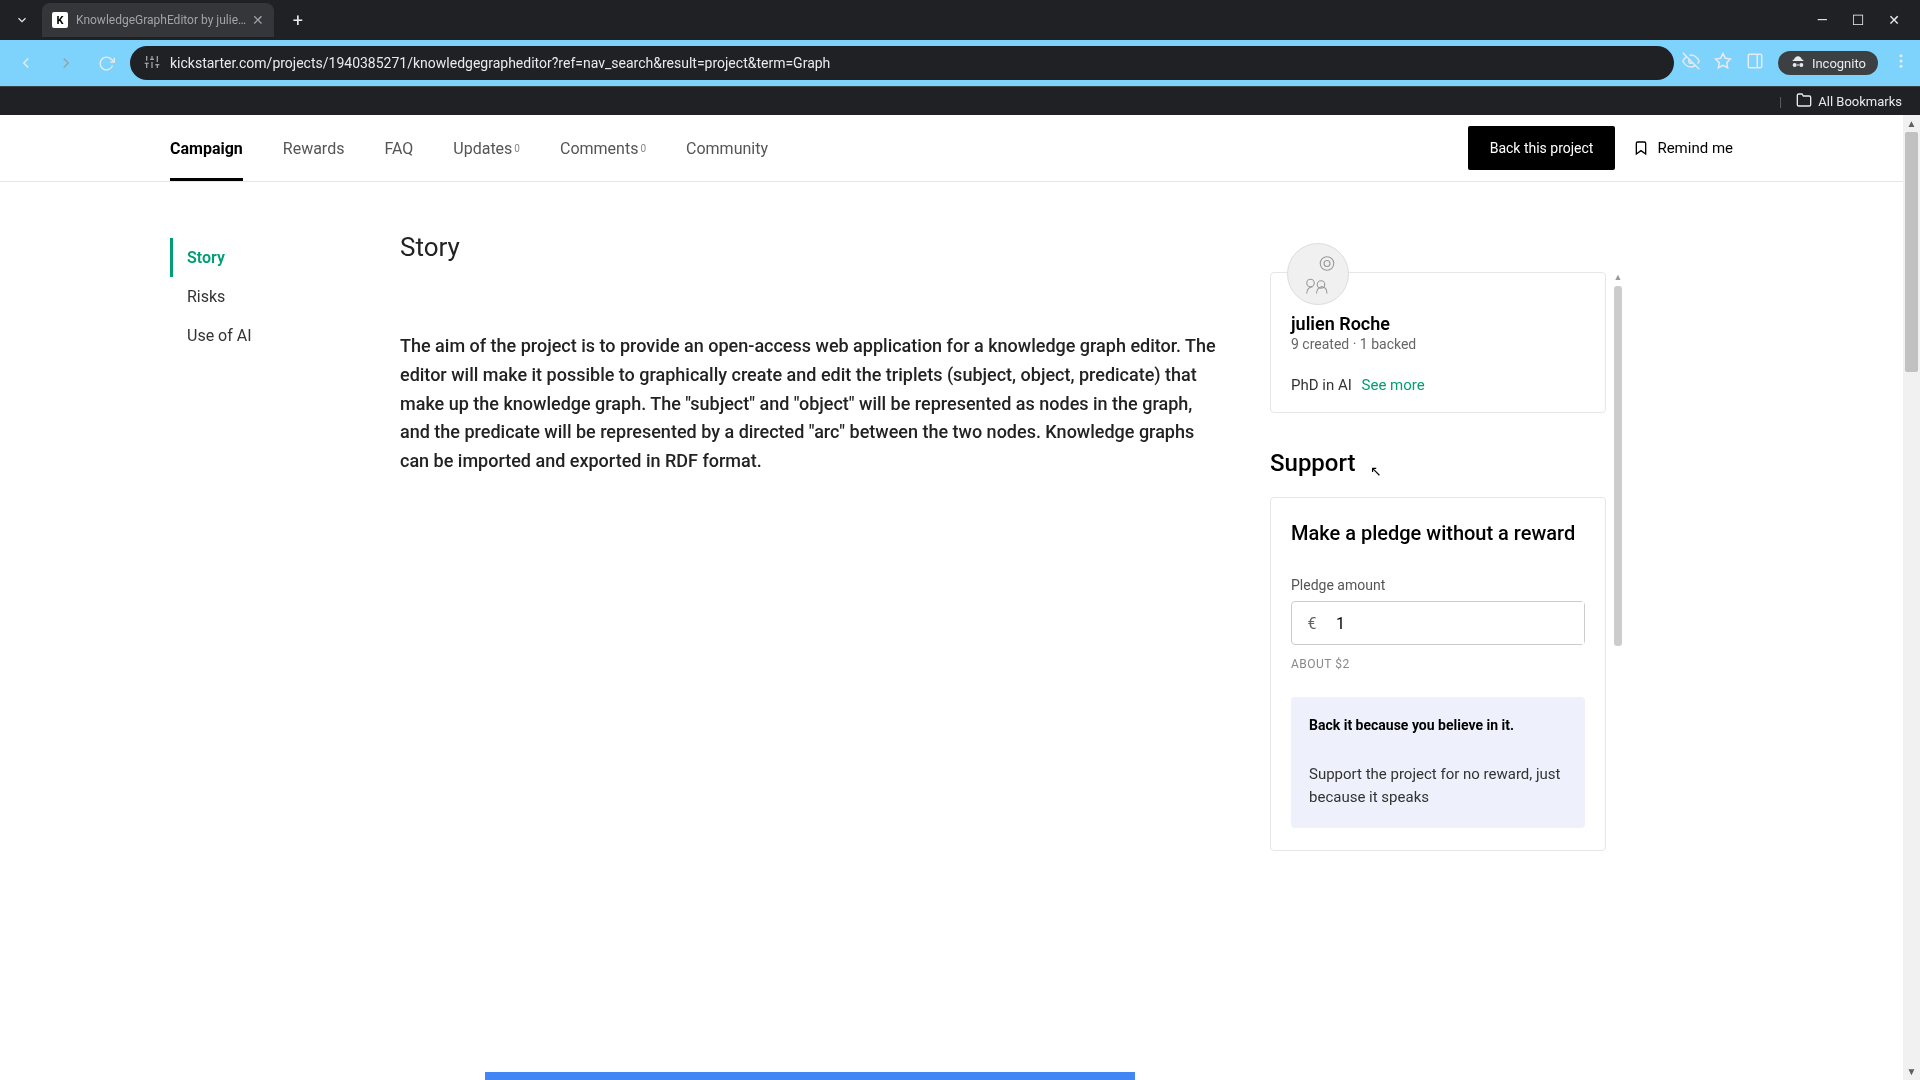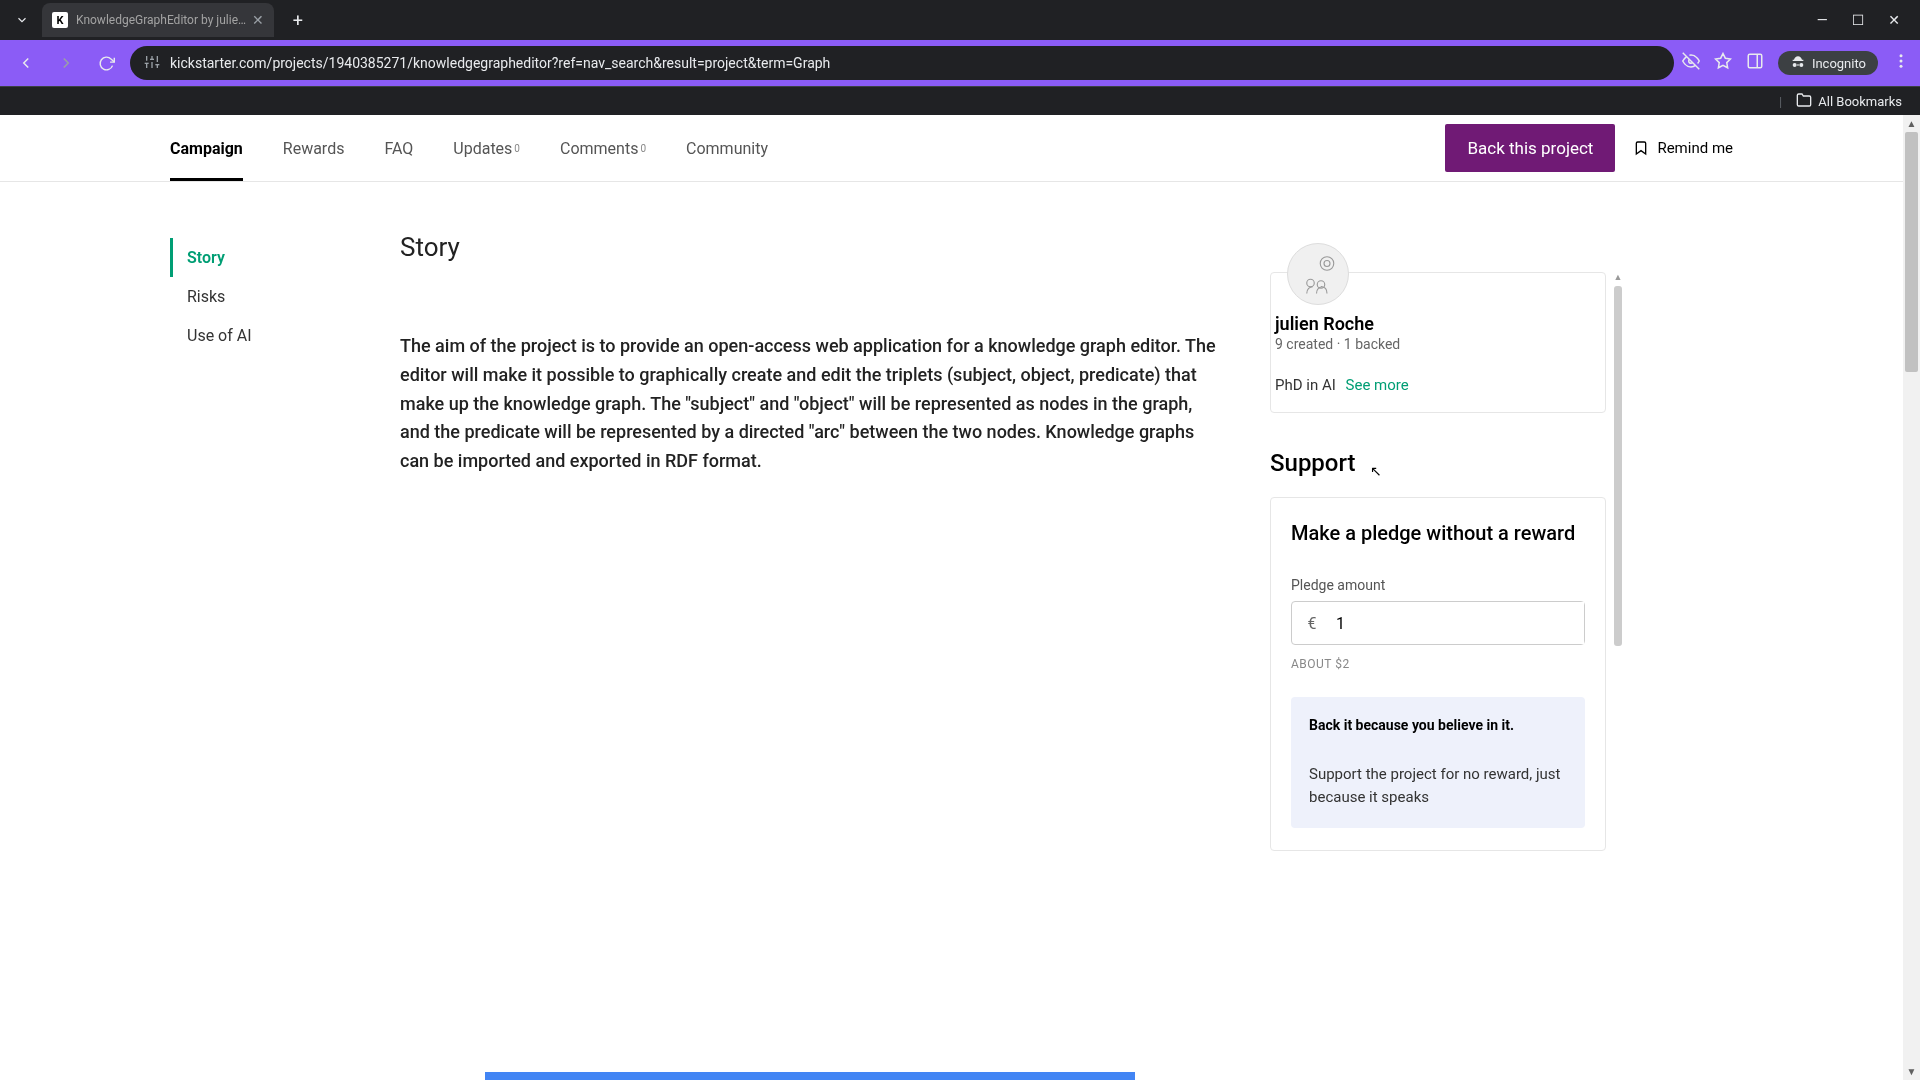--- a/index.html
+++ b/index.html
@@ -9,21 +9,21 @@
 .tab-bar { display: flex; align-items: center; height: 40px; padding-left: 8px; }
 .tab-dropdown { width: 28px; height: 28px; display: flex; align-items: center; justify-content: center; color: #e8eaed; cursor: pointer; }
 .tab { display: flex; align-items: center; background: #35363a; border-radius: 8px 8px 0 0; height: 34px; padding: 0 10px; margin-left: 6px; min-width: 220px; max-width: 240px; }
 .tab-favicon { width: 16px; height: 16px; background: #fff; border-radius: 2px; display: flex; align-items: center; justify-content: center; font-size: 11px; font-weight: bold; color: #000; margin-right: 8px; }
 .tab-title { color: #a3a3a3; font-size: 12px; flex: 1; white-space: nowrap; overflow: hidden; text-overflow: ellipsis; }
 .tab-close { color: #9aa0a6; font-size: 14px; margin-left: 6px; cursor: pointer; }
 .new-tab { color: #e8eaed; font-size: 18px; margin-left: 10px; cursor: pointer; width: 28px; text-align: center; }
 .window-controls { margin-left: auto; display: flex; gap: 24px; padding-right: 20px; color: #e8eaed; }
 .window-controls span { cursor: pointer; font-size: 14px; }
 
-.addr-bar { display: flex; align-items: center; height: 46px; padding: 0 10px; gap: 8px; background: #8b5cf6; }
+.addr-bar { display: flex; align-items: center; height: 46px; padding: 0 10px; gap: 8px; background: #7dd3fc; }
 .nav-btn { width: 32px; height: 32px; display: flex; align-items: center; justify-content: center; color: #9aa0a6; cursor: pointer; border-radius: 50%; }
 .nav-btn.enabled { color: #e8eaed; }
 .url-box { flex: 1; background: #202124; border-radius: 20px; height: 34px; display: flex; align-items: center; padding: 0 14px; color: #e8eaed; font-size: 14px; gap: 10px; }
 .url-icon { color: #9aa0a6; font-size: 14px; }
 .url-text { flex: 1; white-space: nowrap; overflow: hidden; }
 .addr-icons { display: flex; gap: 14px; align-items: center; color: #e8eaed; }
 .addr-icons > * { cursor: pointer; }
 .incognito-badge { display: flex; align-items: center; gap: 6px; background: #3c4043; border-radius: 16px; padding: 4px 12px; font-size: 13px; }
 
 .bookmarks-bar { display: flex; justify-content: flex-end; align-items: center; height: 29px; padding-right: 18px; color: #e8eaed; font-size: 13px; gap: 6px; border-top: 1px solid #3c4043; }
@@ -37,35 +37,35 @@
 .page-scrollbar .thumb { position: absolute; left: 2px; right: 2px; top: 0; height: 240px; background: #c1c1c1; border-radius: 2px; }
 .page-scrollbar .arrow.down { position: absolute; bottom: 0; left: 0; right: 0; }
 
 .project-nav { border-bottom: 1px solid #e6e6e6; height: 67px; display: flex; align-items: center; padding: 0 170px; }
 .project-tabs { display: flex; gap: 40px; height: 100%; align-items: center; }
 .project-tab { font-size: 16px; color: #555; cursor: pointer; position: relative; height: 100%; display: flex; align-items: center; }
 .project-tab.active { color: #000; font-weight: 700; }
 .project-tab.active::after { content: ''; position: absolute; bottom: 0; left: 0; right: 0; height: 3px; background: #000; }
 .project-tab .count-sup { font-size: 10px; vertical-align: super; color: #888; margin-left: 2px; }
 .project-actions { margin-left: auto; display: flex; gap: 18px; align-items: center; }
-.btn-back { background: #701a75; color: #fff; border: none; padding: 14px 22px; font-size: 17px; cursor: pointer; border-radius: 2px; }
+.btn-back { background: #000000; color: #fff; border: none; padding: 14px 22px; font-size: 14px; cursor: pointer; border-radius: 2px; }
 .btn-remind { background: none; border: none; display: flex; align-items: center; gap: 8px; font-size: 15px; color: #000; cursor: pointer; }
 
 .content-wrap { display: flex; padding: 50px 170px 0; gap: 50px; }
 .sidebar-nav { width: 180px; flex-shrink: 0; padding-top: 6px; }
 .sidebar-item { padding: 10px 14px; font-size: 16px; color: #333; cursor: pointer; border-left: 3px solid transparent; }
 .sidebar-item.active { border-left-color: #009e74; color: #009e74; font-weight: 600; }
 
 .main-col { flex: 1; max-width: 820px; }
 .story-heading { font-size: 26px; font-weight: 400; color: #222; margin-bottom: 70px; }
 .story-body { font-size: 18px; line-height: 1.6; color: #222; font-weight: 500; }
 
 .right-col { width: 350px; flex-shrink: 0; position: relative; }
 .right-scroll-wrap { position: relative; padding-right: 14px; }
-.creator-card { border: 1px solid #e6e6e6; border-radius: 4px; padding: 18px 4px; margin-top: 40px; position: relative; }
+.creator-card { border: 1px solid #e6e6e6; border-radius: 4px; padding: 18px 20px; margin-top: 40px; position: relative; }
 .creator-avatar { width: 62px; height: 62px; border-radius: 50%; background: #f0f0f0; position: absolute; top: -30px; left: 16px; border: 1px solid #ddd; display: flex; align-items: center; justify-content: center; }
 .creator-avatar svg { width: 48px; height: 48px; }
 .creator-name { font-size: 18px; font-weight: 600; margin-top: 22px; }
 .creator-stats { font-size: 14px; color: #666; margin-top: 2px; }
 .creator-bio { font-size: 15px; color: #333; margin-top: 24px; }
 .creator-bio a { color: #009e74; text-decoration: none; margin-left: 6px; }
 
 .support-heading { font-size: 24px; font-weight: 500; margin-top: 36px; margin-bottom: 20px; }
 .pledge-card { border: 1px solid #e6e6e6; border-radius: 4px; padding: 22px 20px; }
 .pledge-title { font-size: 20px; font-weight: 500; line-height: 1.35; margin-bottom: 30px; }

